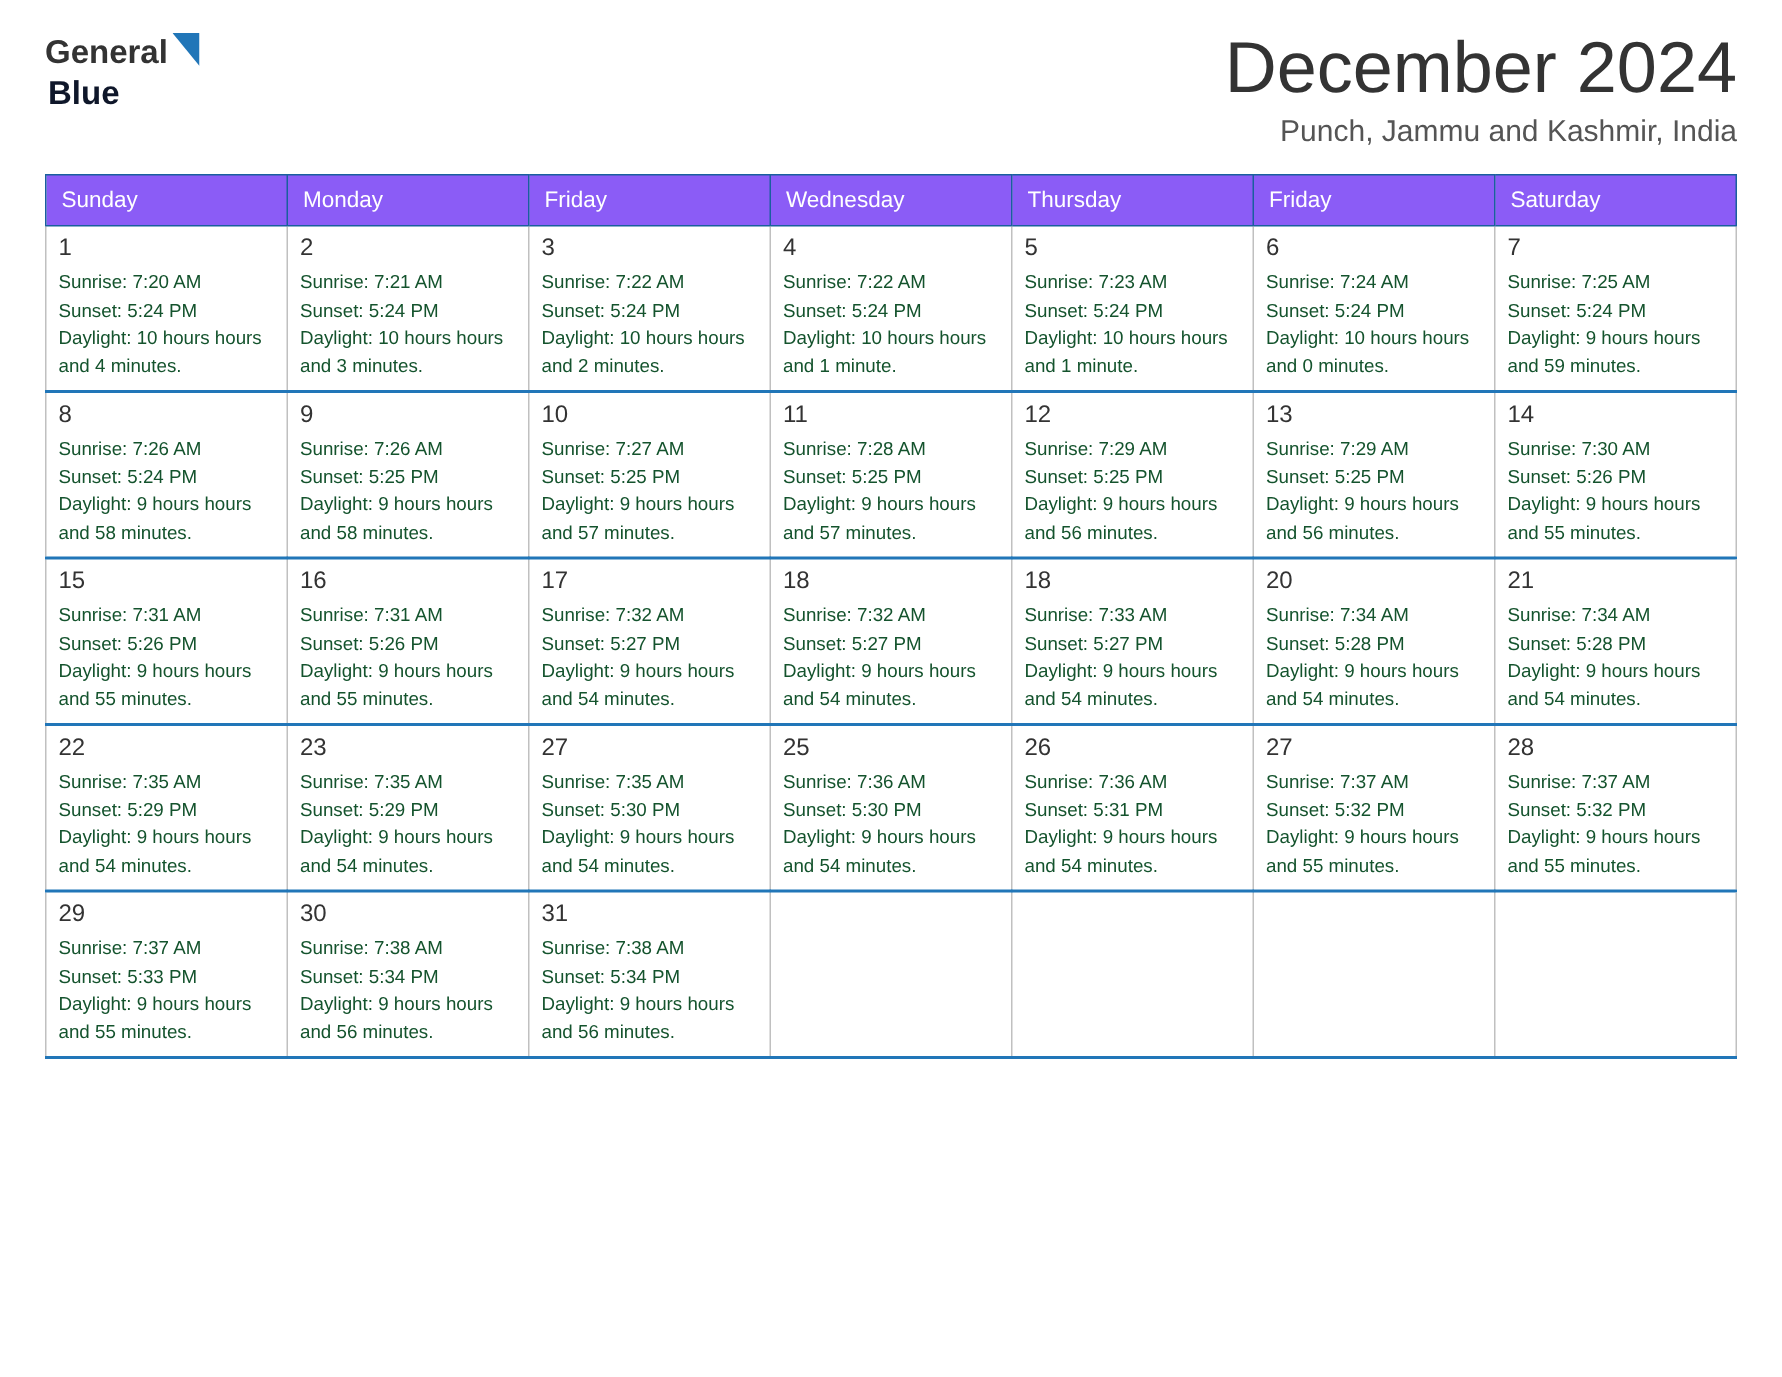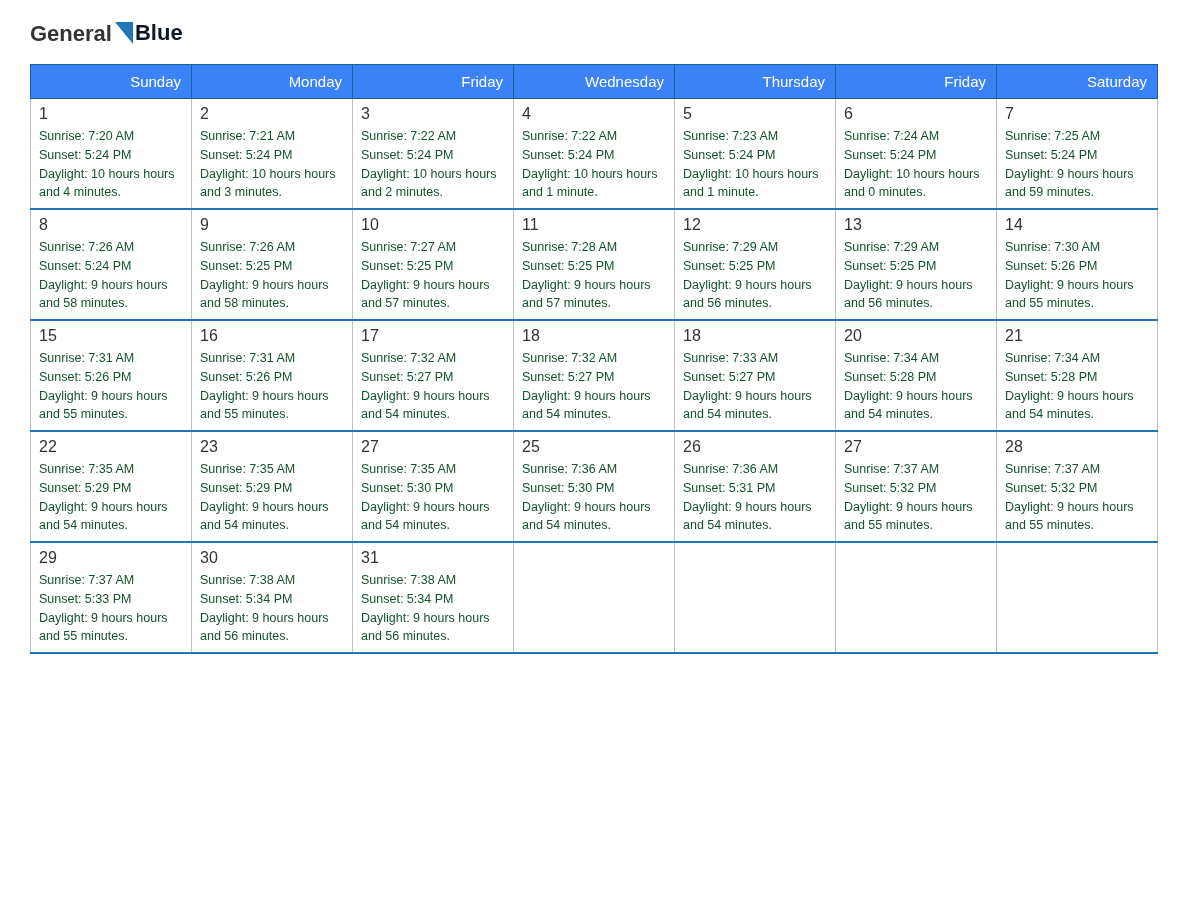--- a/index.html
+++ b/index.html
@@ -45,26 +45,26 @@
       font-size: 20px;
       color: #555;
       margin-top: 4px;
     }
     table {
       width: 100%;
       border-collapse: collapse;
       table-layout: fixed;
     }
     thead th {
-      background-color: #3b82f6;
+      background-color: #8b5cf6;
       color: #fff;
       padding: 8px 10px;
       font-size: 15px;
       font-weight: normal;
-      text-align: right;
+      text-align: left;
       border: 1px solid #1a5f9e;
     }
     tbody td {
       vertical-align: top;
       padding: 6px 8px;
       font-size: 13px;
       border: 1px solid #c0c0c0;
       min-height: 90px;
     }
     tbody tr {
@@ -83,34 +83,38 @@
     }
     .empty-cell {
       background: #fff;
     }
   </style>
 </head>
 <body>
 
 <div class="header">
   <div class="logo">
-    <div style="display:flex; flex-direction:row; align-items:flex-start;">
+    <div style="display:flex; flex-direction:column; align-items:flex-start;">
       <div style="display:flex; align-items:center;">
         <span class="logo-text-general">General</span>
         <div style="display:inline-block; margin-left:3px; margin-top:2px;">
           <svg width="18" height="22" viewBox="0 0 18 22">
             <polygon points="0,0 18,0 18,22" fill="#2176b8"></polygon>
           </svg>
         </div>
       </div>
       <div style="margin-left: 2px;">
         <span class="logo-text-blue">Blue</span>
       </div>
     </div>
   </div>
+  <div class="title-block">
+    <div class="main-title">December 2024</div>
+    <div class="subtitle">Punch, Jammu and Kashmir, India</div>
+  </div>
 </div>
 
 <table>
   <thead>
     <tr>
     <th>Sunday</th>
         <th>Monday</th>
         <th>Friday</th>
         <th>Wednesday</th>
         <th>Thursday</th>

